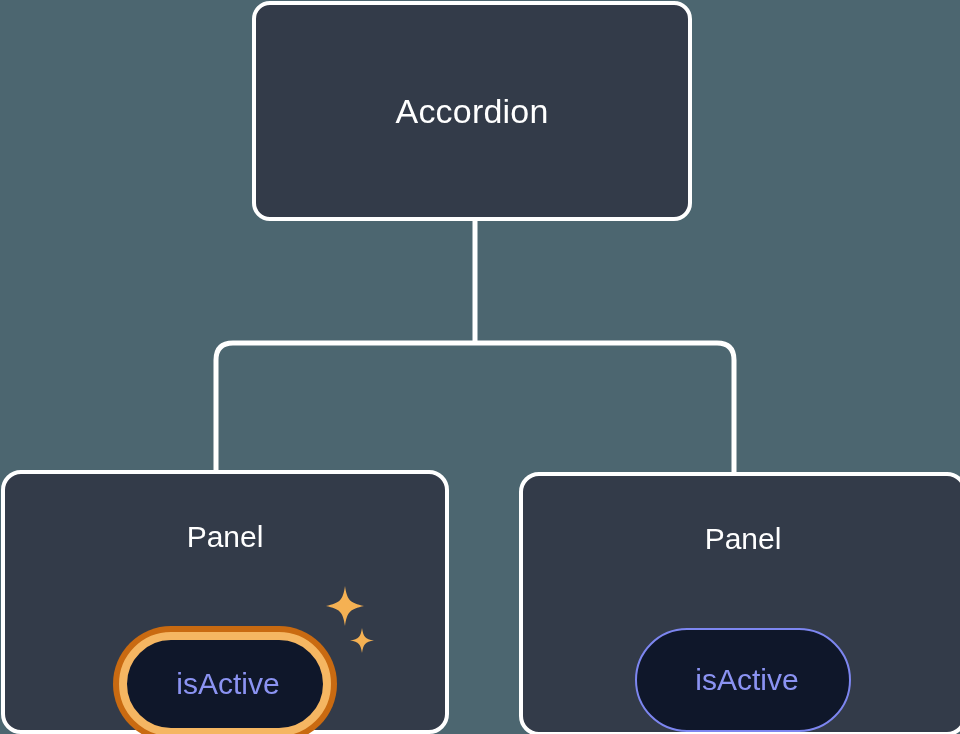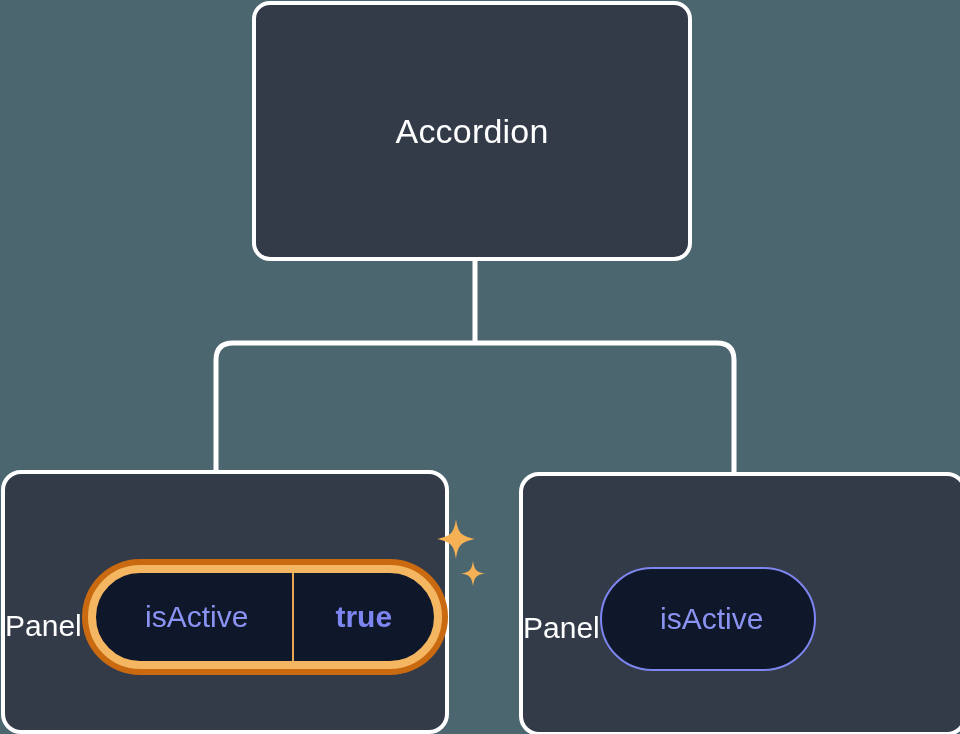--- a/index.html
+++ b/index.html
@@ -32,40 +32,41 @@
     position: absolute;
     box-sizing: border-box;
     background: #333b49;
     border: 4px solid #ffffff;
     border-radius: 18px;
   }
   .node-root {
     left: 252px;
     top: 1px;
     width: 440px;
-    height: 260px;
+    height: 220px;
     display: flex;
     align-items: center;
     justify-content: center;
   }
   .node-title-root {
     color: #ffffff;
     font-size: 34px;
     letter-spacing: 0.2px;
     line-height: 1;
     font-weight: 400;
   }
 
   .node-panel {
     width: 448px;
     height: 264px;
     border-radius: 20px;
     display: flex;
-    flex-direction: row;
+    flex-direction: column;
     align-items: center;
+    gap: 45px;
   }
   .node-panel-left {
     left: 1px;
     top: 470px;
   }
   .node-panel-right {
     left: 519px;
     top: 472px;
   }
   .node-title-panel {
@@ -158,21 +159,20 @@
   <div class="node node-root">
     <span class="node-title-root">Accordion</span>
   </div>
 
   <div class="node node-panel node-panel-left">
     <span class="node-title-panel">Panel</span>
 
     <div class="badge-wrap">
       <div class="badge badge-active">
         <span class="badge-cell badge-key">isActive</span>
-        <span class="badge-cell badge-val">true</span>
       </div>
 
       <svg class="sparkles" viewBox="0 0 60 76" width="60" height="76" xmlns="http://www.w3.org/2000/svg">
         <path d="M24 2 C26 16 29 19 43 22 C29 25 26 28 24 42 C22 28 19 25 5 22 C19 19 22 16 24 2 Z" fill="#f5b153"></path>
         <path d="M41 44 C42.4 53 44 55 53 56.5 C44 58 42.4 60 41 69 C39.6 60 38 58 29 56.5 C38 55 39.6 53 41 44 Z" fill="#f5b153"></path>
       </svg>
     </div>
   </div>
 
   <div class="node node-panel node-panel-right">

